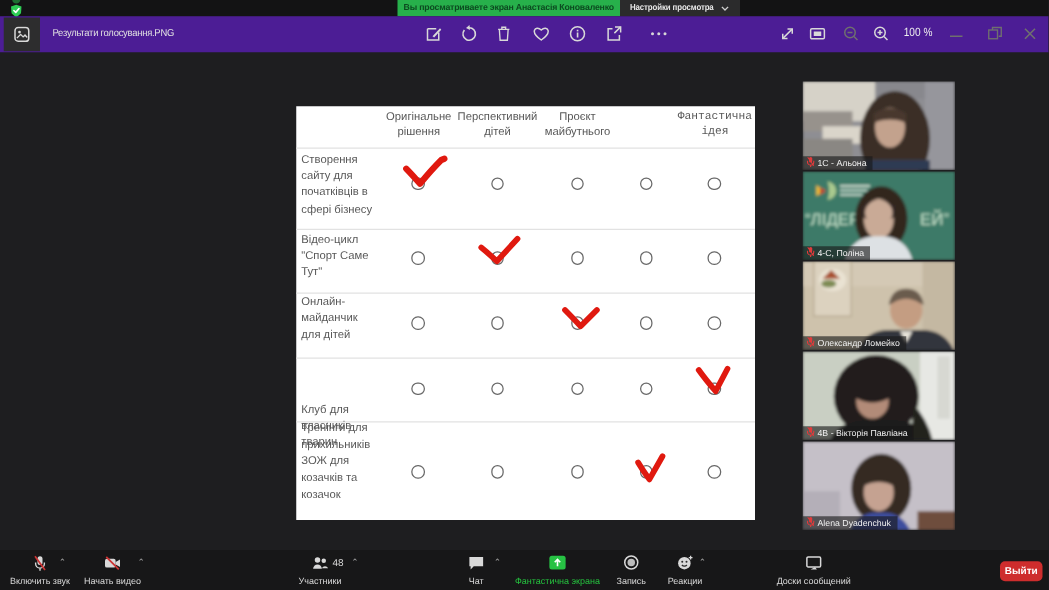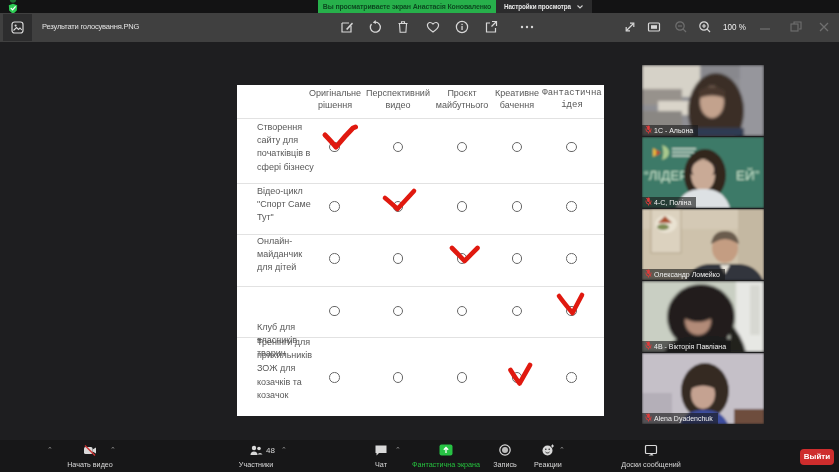--- a/index.html
+++ b/index.html
@@ -7,31 +7,31 @@
        font-family:"Liberation Sans",sans-serif;background:#1e1e20;}
   .abs{position:absolute;}
   
   #topbar1{position:absolute;left:0;top:0;width:839px;height:13px;background:#131314;}
   #banner{position:absolute;left:318px;top:0;width:178px;height:13px;background:#27b04b;
           color:#0c4a20;font-size:7px;font-weight:bold;text-align:center;line-height:13px;letter-spacing:-0.15px;}
   #viewopts{position:absolute;left:496px;top:0;width:96px;height:13px;background:#2b2b2c;
             color:#e8e8e8;font-size:7px;font-weight:bold;text-align:left;line-height:13px;letter-spacing:-0.1px;}
   #viewopts span{margin-left:8px;white-space:nowrap;display:inline-block;transform:scaleX(0.9);transform-origin:0 50%;}
   #vidbtn{position:absolute;left:859px;top:0px;height:13px;color:#dcdcdc;font-size:7.5px;line-height:14px;}
-  #toolbar2{position:absolute;left:0;top:13px;width:839px;height:29px;background:#404040;}
+  #toolbar2{position:absolute;left:0;top:13px;width:839px;height:29px;background:#4c1d95;}
   #filebtn{position:absolute;left:3px;top:1px;width:29px;height:27px;background:#2d2d2e;}
   #filename{position:absolute;left:42px;top:9px;color:#e3e3e3;font-size:8px;letter-spacing:-0.2px;transform:scaleX(0.94);transform-origin:0 50%;}
   .ticon{position:absolute;top:7px;width:14px;height:14px;}
   #win100{position:absolute;left:723px;top:8px;color:#efefef;font-size:9.5px;transform:scaleX(0.85);transform-origin:0 50%;}
   
   #stage{position:absolute;left:0;top:42px;width:839px;height:398px;background:#1e1e20;}
   #tablewrap{position:absolute;left:237px;top:43px;width:367px;height:331px;background:#ffffff;}
   .hline{position:absolute;left:0;width:367px;height:1px;background:#e2e2e2;}
   .hcell{position:absolute;top:3px;width:70px;text-align:center;color:#585858;font-size:9px;line-height:11.5px;}
-  .rlabel{position:absolute;left:20px;color:#585858;font-size:9px;line-height:13.2px;width:80px;}
+  .rlabel{position:absolute;left:4px;color:#585858;font-size:9px;line-height:13.2px;width:80px;}
   .radio{position:absolute;width:8.6px;height:8.6px;border:1.7px solid #686868;border-radius:50%;background:#fff;}
   
   .vid{position:absolute;left:642px;width:122px;height:71px;overflow:hidden;}
   .ntag{position:absolute;left:0px;bottom:0px;height:11px;background:rgba(25,25,25,0.62);
         color:#f0f0f0;font-size:7px;line-height:11px;padding:0 5px 0 3px;white-space:nowrap;}
   .ntag svg{vertical-align:-1px;margin-right:2px;}
   
   #bottombar{position:absolute;left:0;top:440px;width:839px;height:32px;background:#171718;}
   .bitem{position:absolute;top:0;height:32px;color:#d9d9d9;font-size:7.2px;text-align:center;}
   .bl{position:absolute;bottom:3px;width:100%;left:0;white-space:nowrap;text-align:center;}
@@ -131,23 +131,22 @@
       </svg>
     <svg class="ticon" style="left:817px" viewBox="0 0 14 14">
         <path d="M3 3 L11 11 M11 3 L3 11" stroke="#6f6f6f" stroke-width="1.3"></path>
       </svg>
   </div>
 
   <div id="stage">
     <div id="tablewrap">
 
       <div class="hcell" style="left:63px;">Оригінальне рішення</div>
-      <div class="hcell" style="left:126px;">Перспективний видео</div>
+      <div class="hcell" style="left:126px;">Перспективний дітей</div>
       <div class="hcell" style="left:190px;">Проєкт майбутнього</div>
-      <div class="hcell" style="left:245px;">Креативне бачення</div>
       <div class="hcell" style="left:300px;font-family:Liberation Mono, monospace;">Фантастична ідея</div>
 
       <div class="hline" style="top:33px"></div>
       <div class="hline" style="top:98px"></div>
       <div class="hline" style="top:149px"></div>
       <div class="hline" style="top:201px"></div>
       <div class="hline" style="top:252px"></div>
 
       <div class="rlabel" style="top:36px;">Створення<br>сайту для<br>початківців в<br>сфері бізнесу</div>
       <div class="rlabel" style="top:100px;">Відео-цикл<br>"Спорт Саме<br>Тут"</div>
@@ -319,20 +318,28 @@
       </svg>
       <div class="ntag"><svg width="7" height="9" viewBox="0 0 7 9">
             <rect x="2.2" y="0.5" width="2.6" height="4.5" rx="1.3" fill="#e03b3b"></rect>
             <path d="M1 3.5 v1 a2.5 2.5 0 0 0 5 0 v-1 M3.5 7 v1.5" stroke="#e03b3b" stroke-width="0.9" fill="none"></path>
             <path d="M1.2 0.8 L6 7.6" stroke="#e03b3b" stroke-width="0.9"></path>
           </svg>Alena Dyadenchuk</div>
     </div>
   </div>
 
   <div id="bottombar">
+    <div class="bitem" style="left:4px;width:56px;">
+      <svg class="bico" viewBox="0 0 14 13">
+        <rect x="5" y="1" width="4" height="7" rx="2" fill="#d9d9d9"></rect>
+        <path d="M3.5 6 v1 a3.5 3.5 0 0 0 7 0 v-1 M7 10.5 v2" stroke="#d9d9d9" stroke-width="1.1" fill="none"></path>
+        <path d="M3 1 L11 12" stroke="#c33" stroke-width="1.4"></path>
+      </svg>
+      <div class="bl">Включить звук</div>
+    </div>
     <div class="chev" style="left:47px;">⌃</div>
     <div class="bitem" style="left:62px;width:56px;">
       <svg class="bico" viewBox="0 0 14 13">
         <rect x="1" y="3" width="8.5" height="7" rx="1.5" fill="#d9d9d9"></rect>
         <path d="M9.5 5.5 L13 3.5 v6 L9.5 7.5 Z" fill="#d9d9d9"></path>
         <path d="M2 1.5 L12 11.5" stroke="#c33" stroke-width="1.4"></path>
       </svg>
       <div class="bl">Начать видео</div>
     </div>
     <div class="chev" style="left:110px;">⌃</div>

